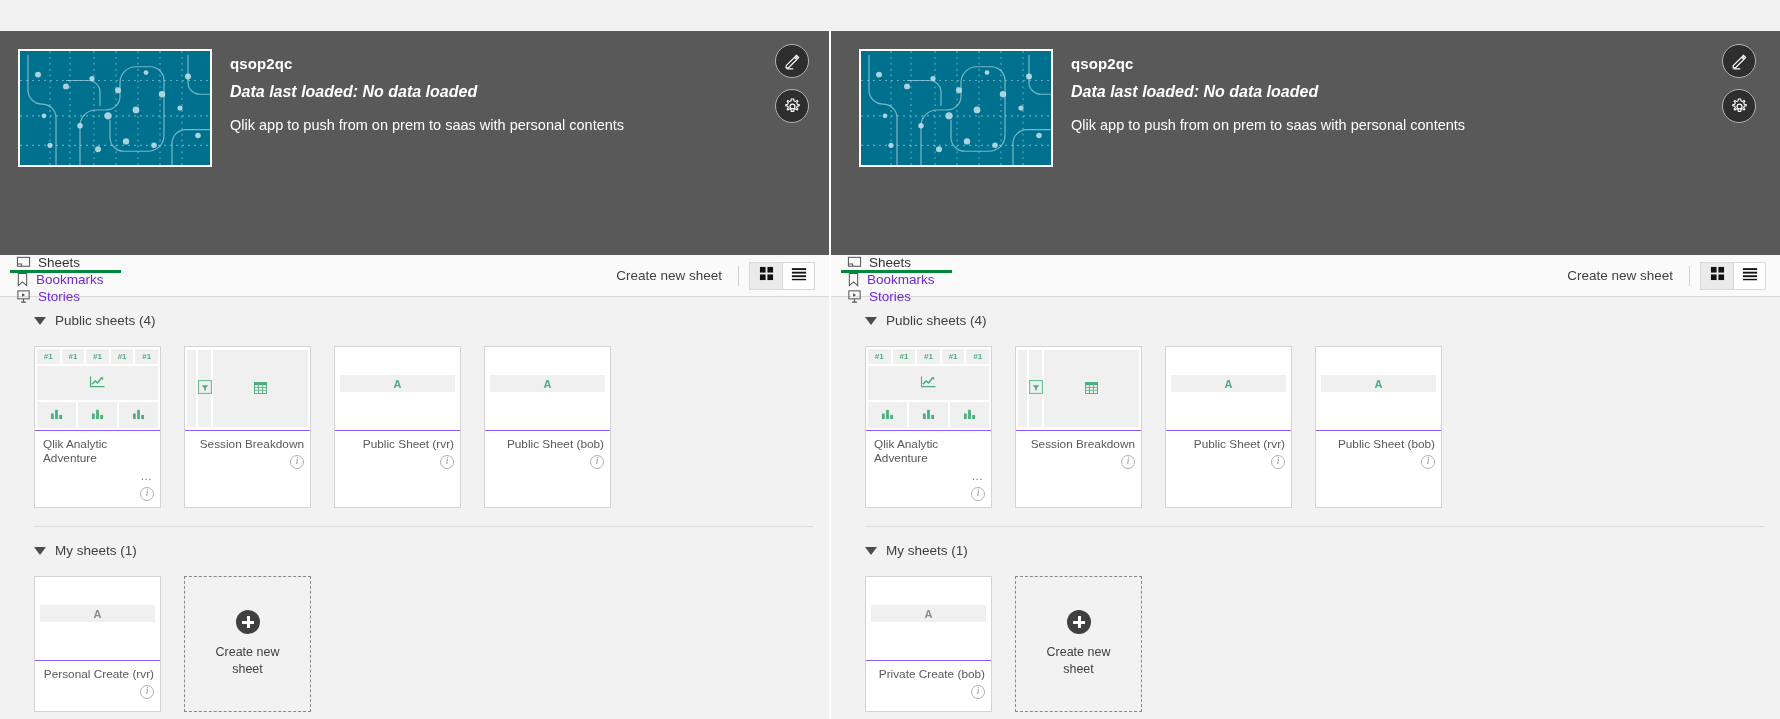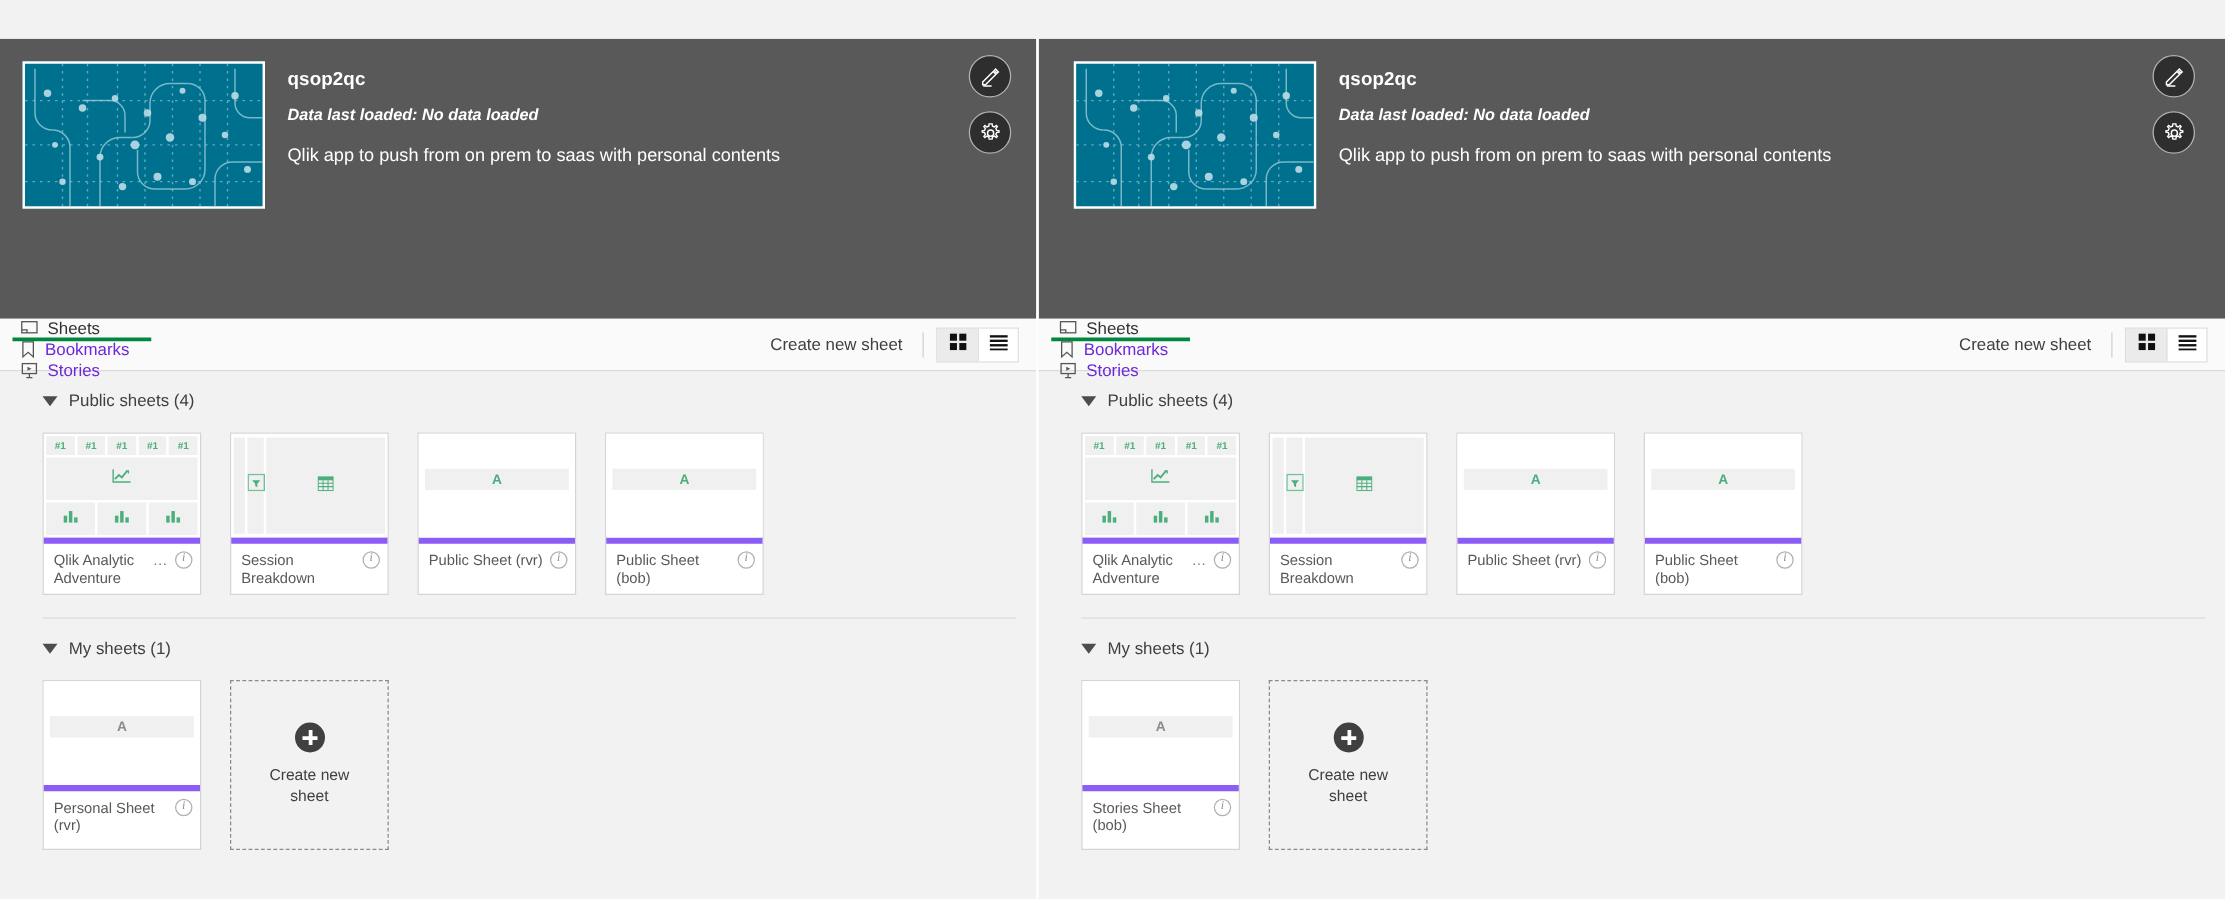--- a/index.html
+++ b/index.html
@@ -34,21 +34,21 @@
     border: 2px solid #ffffff;
     background: #00708f;
     position: relative;
     overflow: hidden;
   }
   .app-thumb svg { display: block; width: 100%; height: 100%; }
 
   .app-meta { margin-left: 18px; padding-top: 6px; color: #ffffff; flex: 1 1 auto; min-width: 0; }
   .app-title { font-size: 15px; font-weight: bold; letter-spacing: .1px; line-height: 18px; }
   .app-sub {
-    font-size: 13px; font-style: italic; font-weight: bold;
+    font-size: 16px; font-style: italic; font-weight: bold;
     margin-top: 12px; line-height: 14px; color: #ffffff;
   }
   .app-desc { font-size: 14.5px; margin-top: 17px; line-height: 18px; color: #ffffff; }
 
   
   .header-actions {
     position: absolute; top: 13px; display: flex; flex-direction: column; gap: 11px;
   }
   .panel.left  .header-actions { left: 775px; }
   .panel.right .header-actions { right: 24px; }
@@ -117,24 +117,25 @@
 
   .card {
     width: 127px;
     border: 1px solid #d4d4d4;
     background: #ffffff;
     cursor: pointer;
     display: flex; flex-direction: column;
   }
   .card .prev { height: 83px; background: #fff; position: relative; overflow: hidden; }
   .card .label {
-    border-top: 5px solid #8b5cf6;
+    border-top: 1px solid #8b5cf6;
     padding: 6px 6px 6px 8px;
-    display: flex; align-items: flex-start; gap: 4px;
+    display: flex; align-items: flex-end; gap: 4px;
     min-height: 35px;
+    flex-direction: column;
   }
   .card .label .txt {
     font-size: 11.8px; color: #595959; line-height: 14px;
     flex: 1 1 auto; min-width: 0;
   }
   .card .label .ell { font-size: 11.8px; color: #777; padding-right: 2px; }
   .info-i {
     flex: 0 0 auto; width: 14px; height: 14px; border-radius: 50%;
     border: 1px solid #b0b0b0; color: #8c8c8c;
     font-size: 9.5px; font-style: italic; font-family: "Liberation Serif", serif;
@@ -449,21 +450,21 @@
         <span>My sheets (1)</span>
       </div>
       <div class="cards">
             <div class="card">
     <div class="prev">
                 <div class="prev-text">
     <div class="band gray">A</div>
   </div>
               </div>
     <div class="label">
-      <span class="txt">Personal Sheet (rvr)</span>
+      <span class="txt">Personal Create (rvr)</span>
 
       <span class="info-i">i</span>
     </div>
   </div>
       <div class="create-tile">
         <span class="plus-circle"></span>
         <span class="ct-label">Create new sheet</span>
       </div>
           </div>
 
@@ -715,21 +716,21 @@
         <span>My sheets (1)</span>
       </div>
       <div class="cards">
             <div class="card">
     <div class="prev">
                 <div class="prev-text">
     <div class="band gray">A</div>
   </div>
               </div>
     <div class="label">
-      <span class="txt">Stories Sheet (bob)</span>
+      <span class="txt">Private Create (bob)</span>
 
       <span class="info-i">i</span>
     </div>
   </div>
       <div class="create-tile">
         <span class="plus-circle"></span>
         <span class="ct-label">Create new sheet</span>
       </div>
           </div>
 

